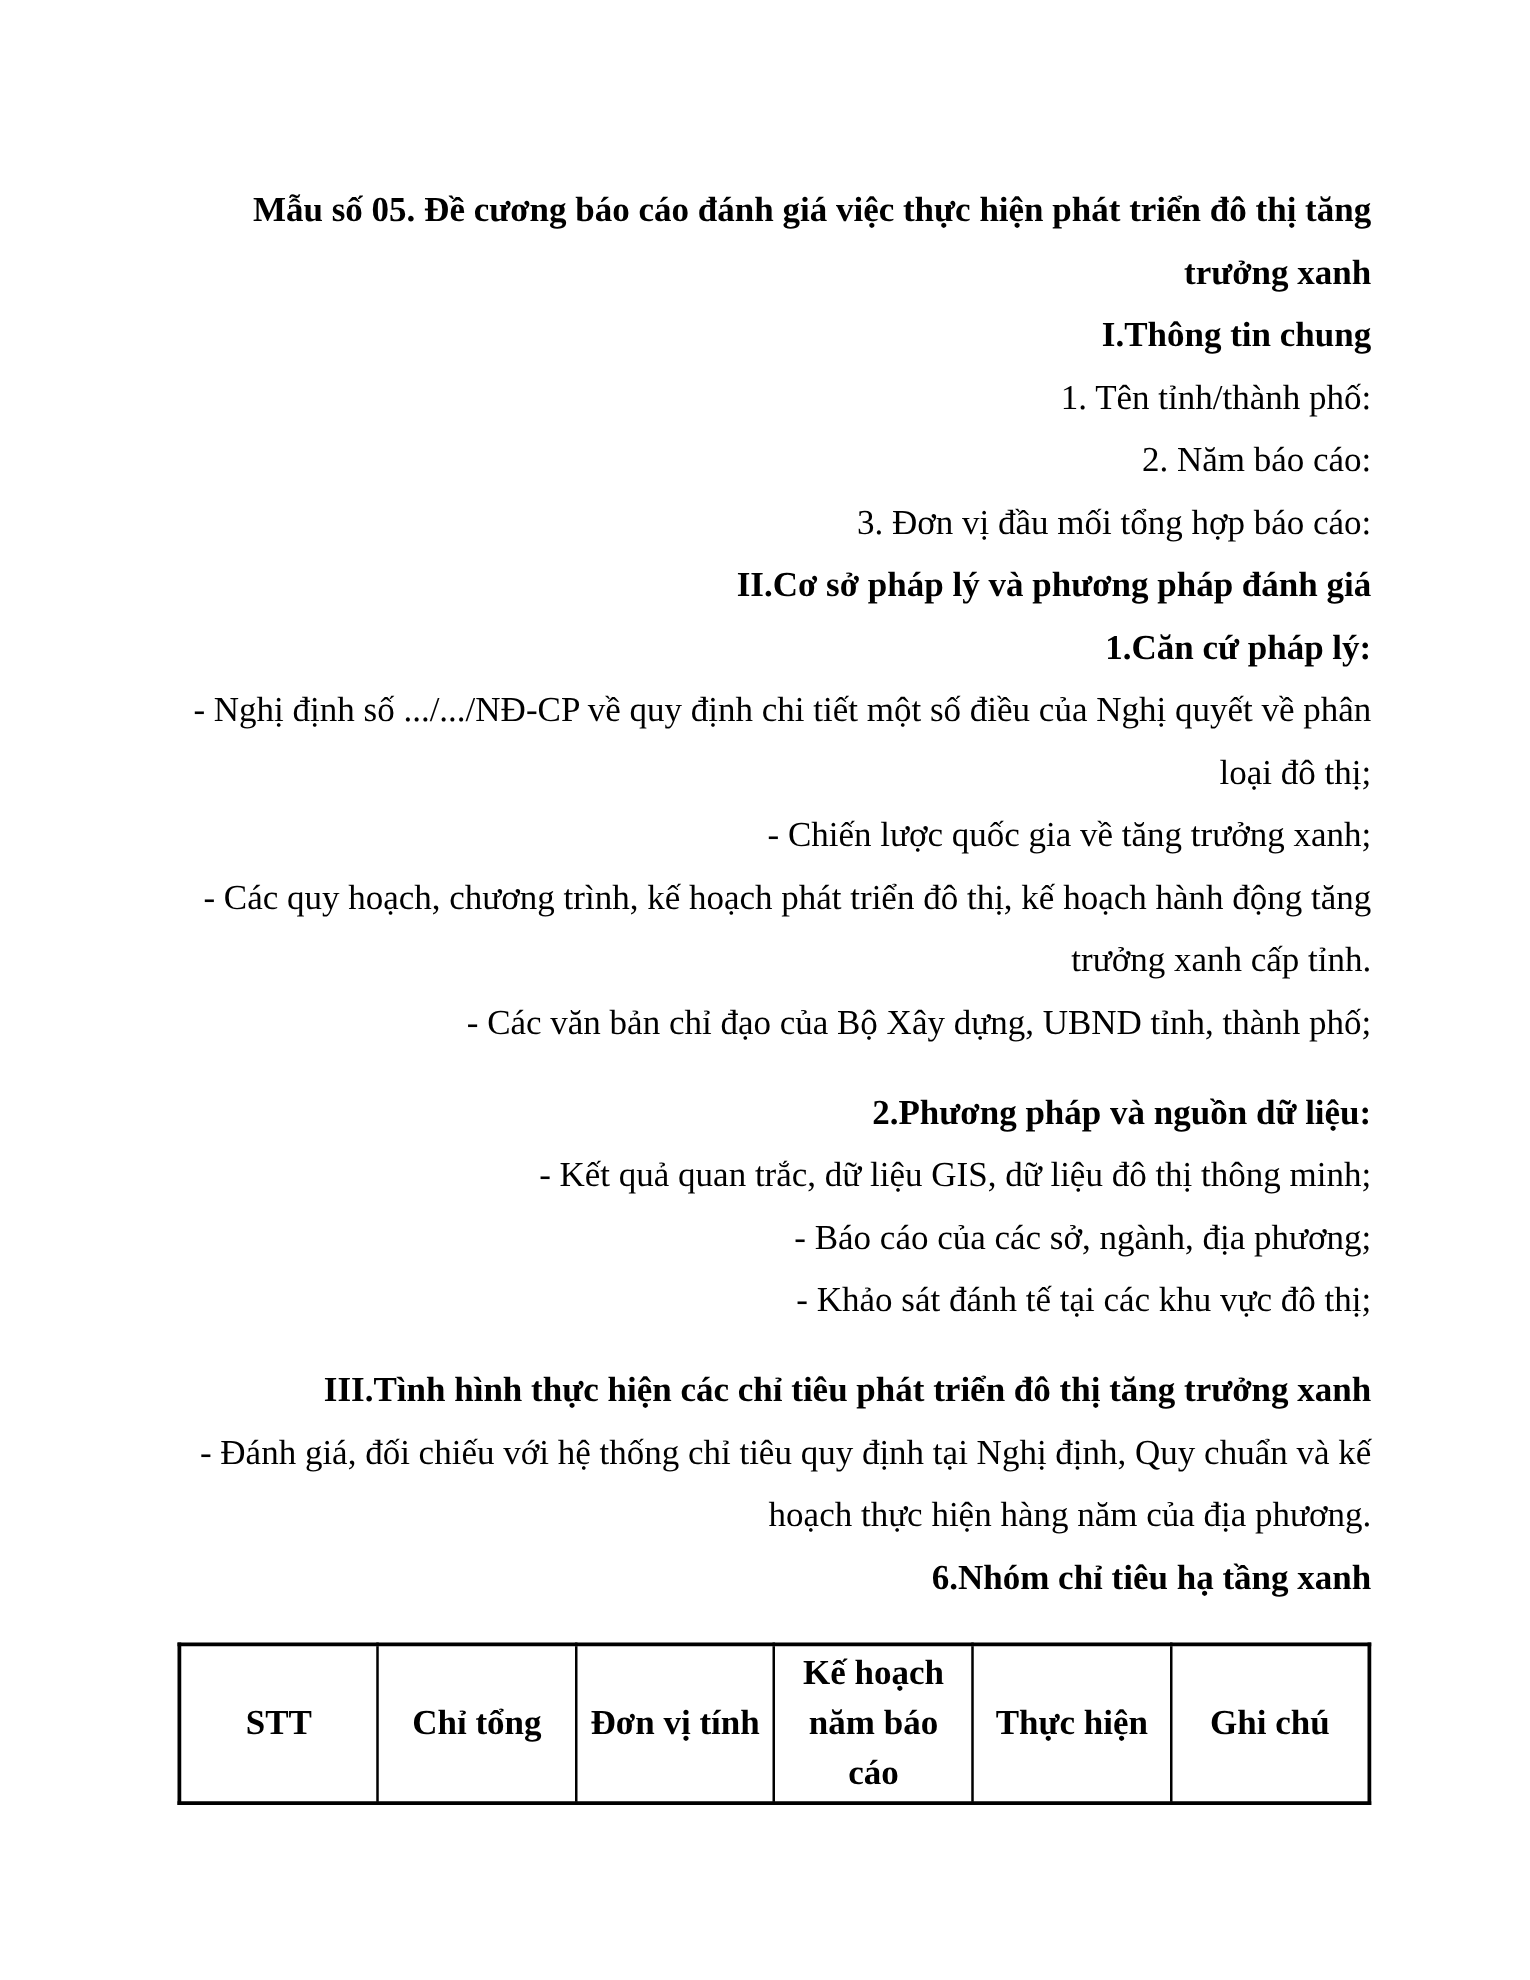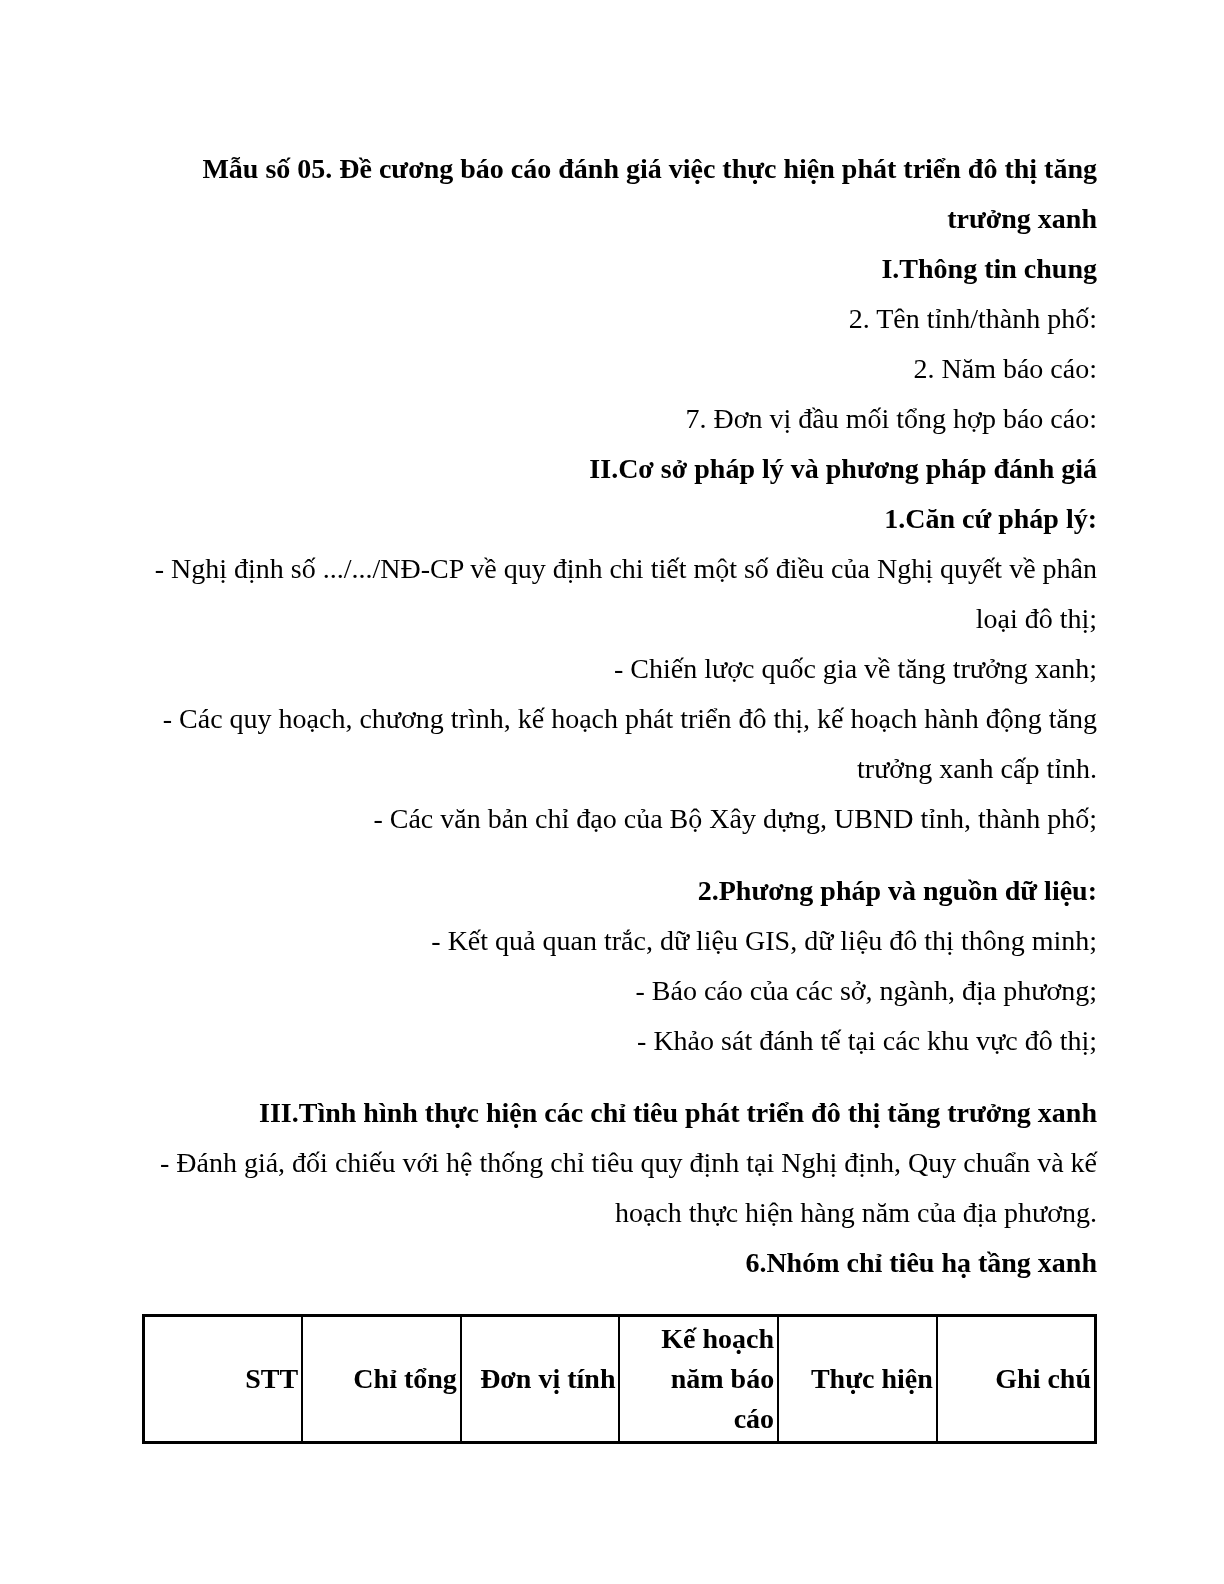--- a/index.html
+++ b/index.html
@@ -43,39 +43,39 @@
   }
   table.report-table, table.report-table th {
     border: 2px solid #000000;
   }
   table.report-table {
     border-width: 3px;
   }
   table.report-table th {
     height: 124px;
     vertical-align: middle;
-    text-align: right;
+    text-align: center;
     font-size: 28px;
     font-weight: bold;
     line-height: 40px;
     padding: 0 3px;
     overflow: hidden;
   }
 </style>
 </head>
 <body>
 
 <div class="page">
 
   <p class="para bold">Mẫu số 05. Đề cương báo cáo đánh giá việc thực hiện phát triển đô thị tăng trưởng xanh</p>
 
   <p class="para bold">I.Thông tin chung</p>
-  <p class="para">2. Tên tỉnh/thành phố:</p>
+  <p class="para">1. Tên tỉnh/thành phố:</p>
   <p class="para">2. Năm báo cáo:</p>
-  <p class="para">7. Đơn vị đầu mối tổng hợp báo cáo:</p>
+  <p class="para">3. Đơn vị đầu mối tổng hợp báo cáo:</p>
 
   <p class="para bold">II.Cơ sở pháp lý và phương pháp đánh giá</p>
   <p class="para bold">1.Căn cứ pháp lý:</p>
   <p class="para">- Nghị định số .../.../NĐ-CP về quy định chi tiết một số điều của Nghị quyết về phân loại đô thị;</p>
   <p class="para">- Chiến lược quốc gia về tăng trưởng xanh;</p>
   <p class="para">- Các quy hoạch, chương trình, kế hoạch phát triển đô thị, kế hoạch hành động tăng trưởng xanh cấp tỉnh.</p>
   <p class="para">- Các văn bản chỉ đạo của Bộ Xây dựng, UBND tỉnh, thành phố;</p>
 
   <p class="para bold gap-before">2.Phương pháp và nguồn dữ liệu:</p>
   <p class="para">- Kết quả quan trắc, dữ liệu GIS, dữ liệu đô thị thông minh;</p>

